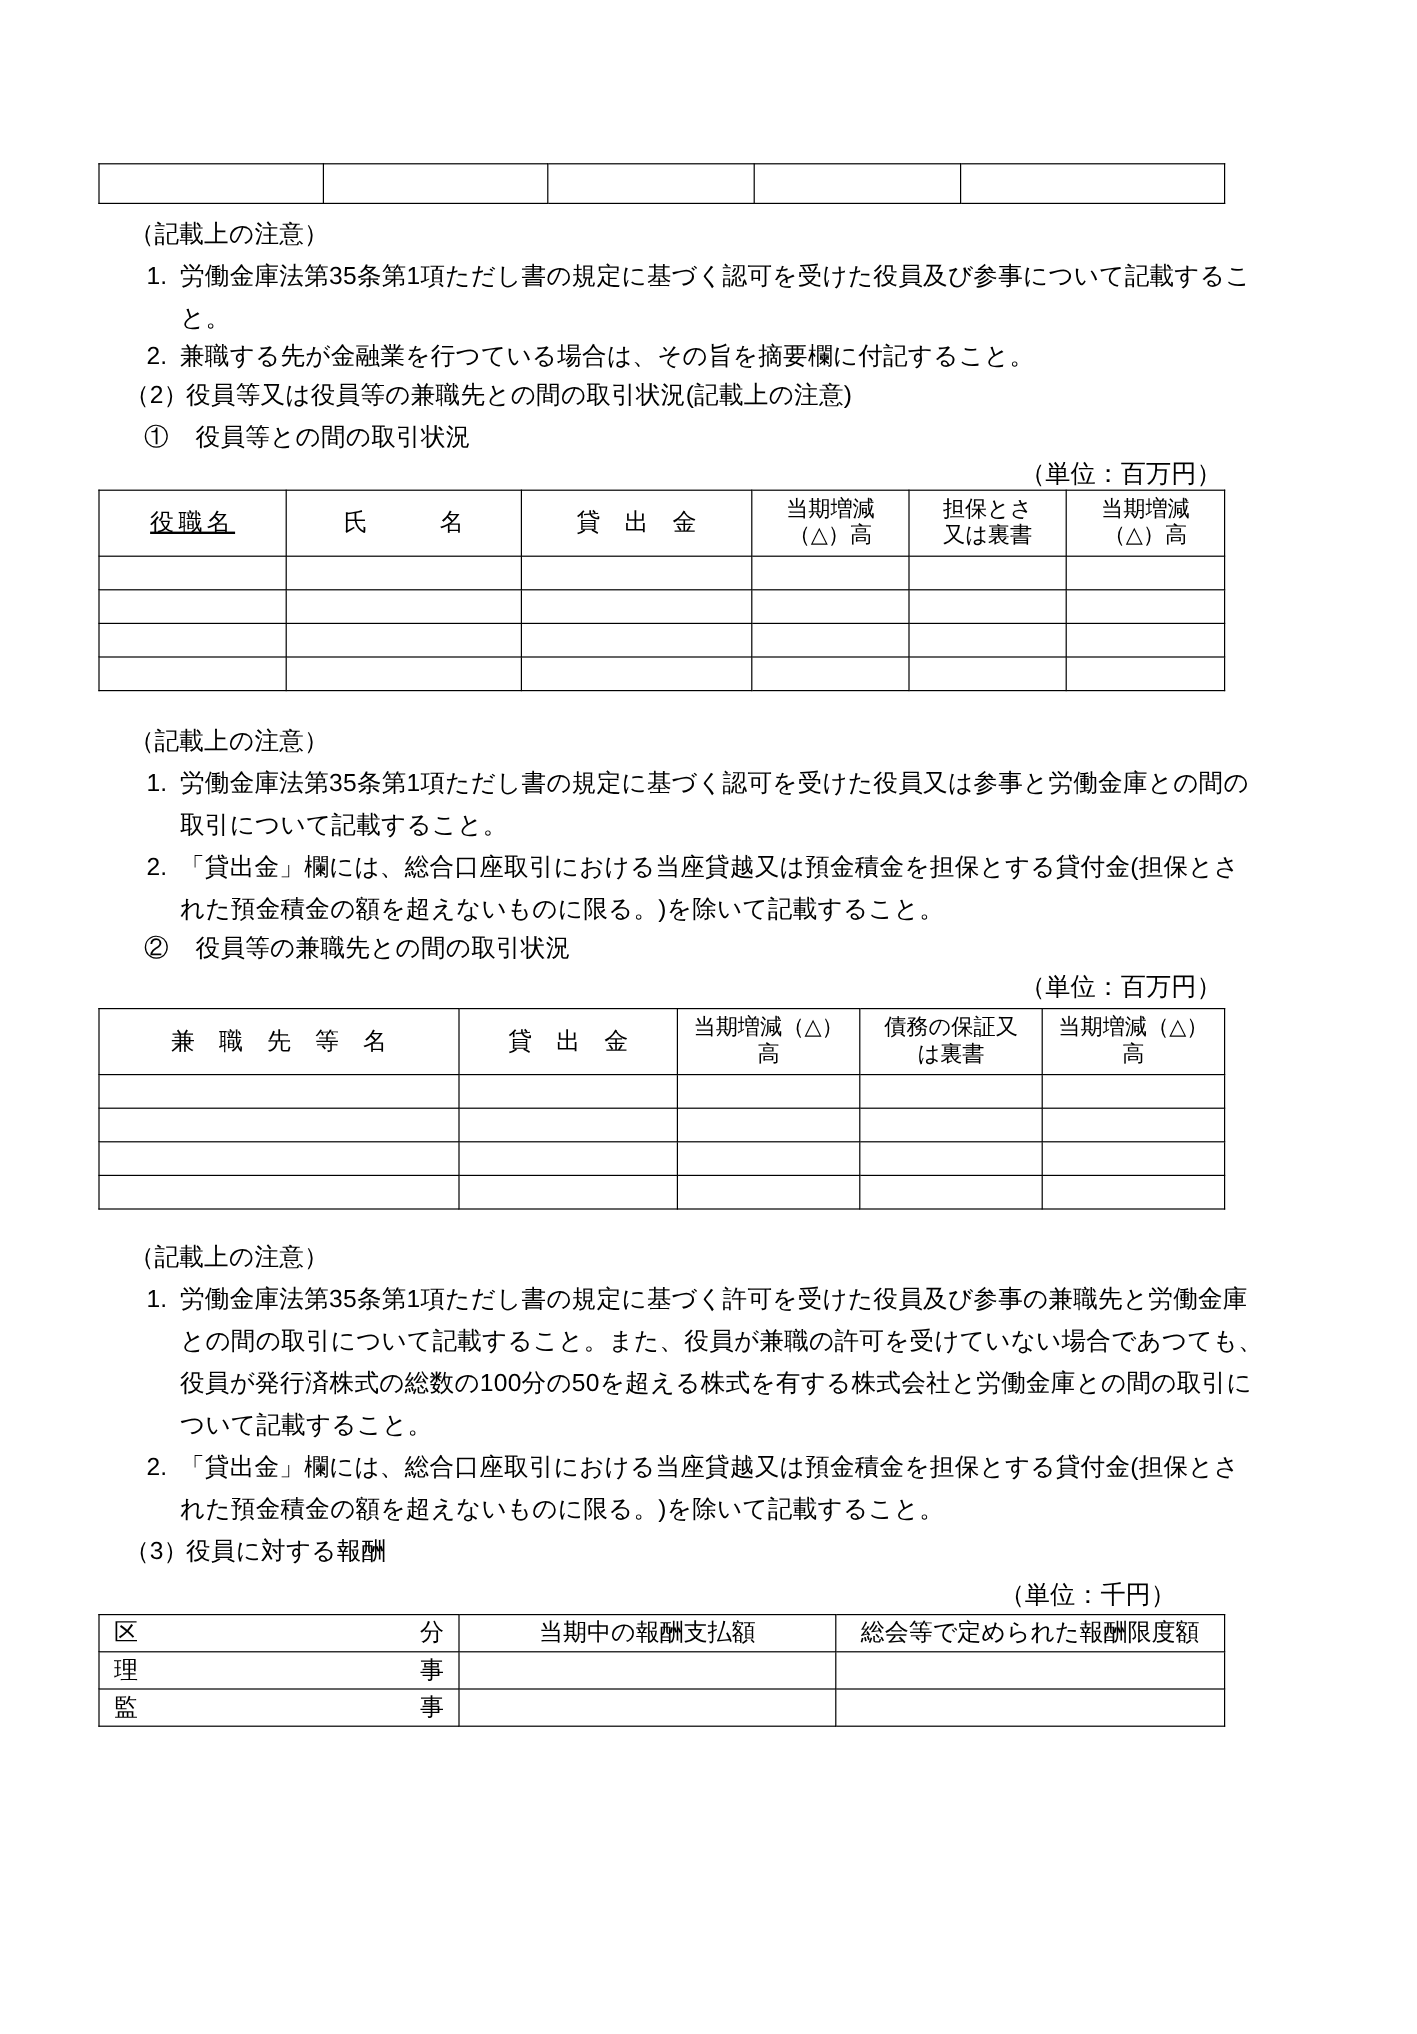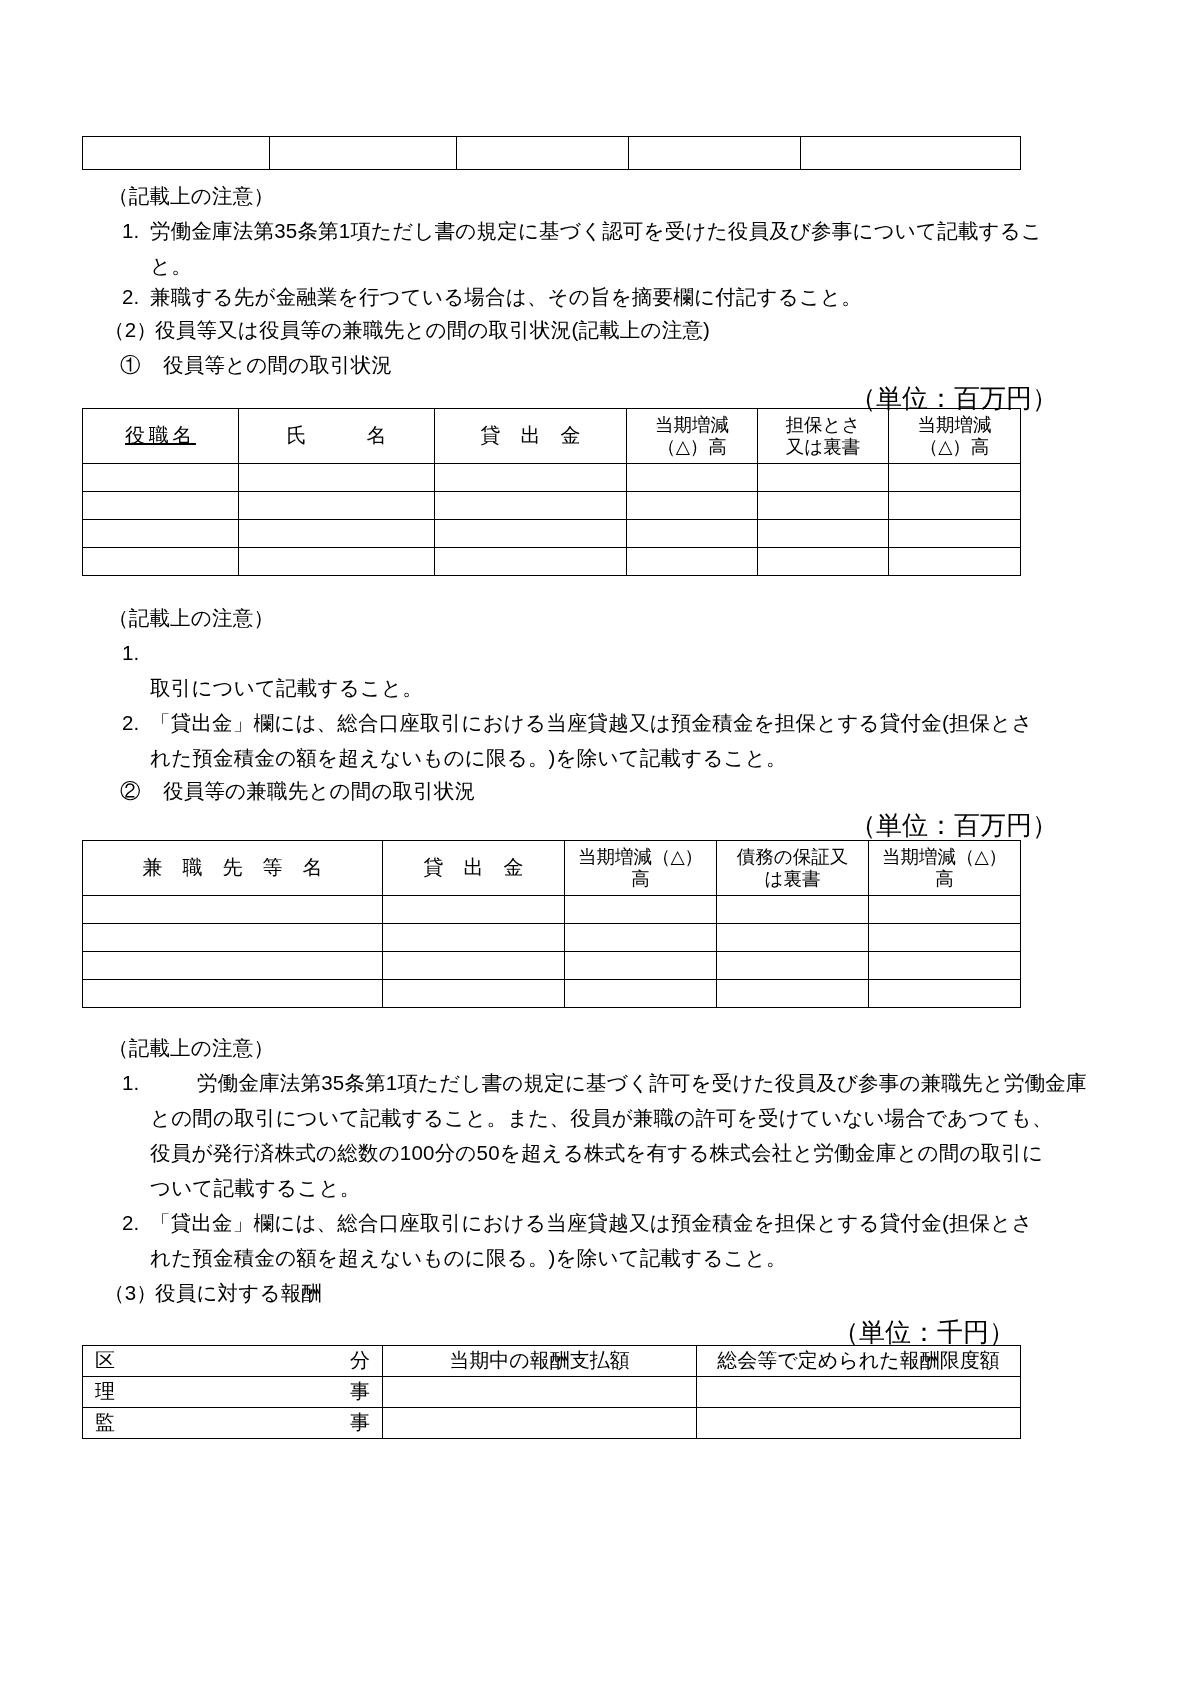--- a/index.html
+++ b/index.html
@@ -50,21 +50,21 @@
   }
   .spread {
     
     letter-spacing: 0.18em;
     text-decoration: underline;
   }
   .lefttext { text-align: left; padding-left: 10px; }
   .twoline { font-size: 18.5px; line-height: 1.15; }
   .unitline {
     position: absolute;
-    font-size: 26px;
+    font-size: 21px;
     white-space: nowrap;
     font-family: Liberation Sans, sans-serif;
   }
   .rowlabel-split {
     display: flex;
     justify-content: space-between;
     align-items: center;
     padding: 0 12px;
     height: 100%;
     box-sizing: border-box;
@@ -177,20 +177,21 @@
         <td></td>
         <td></td>
         <td></td>
       </tr>
     </tbody>
   </table>
 
   <div class="line jp" style="left:108px; top:608px;">（記載上の注意）</div>
 
   <div class="line jp" style="left:122px; top:643px;">1.</div>
+  <div class="line jp" style="left:150px; top:643px;">労働金庫法第35条第1項ただし書の規定に基づく認可を受けた役員又は参事と労働金庫との間の</div>
   <div class="line jp" style="left:150px; top:678px;">取引について記載すること。</div>
 
   <div class="line jp" style="left:122px; top:713px;">2.</div>
   <div class="line jp" style="left:150px; top:713px;">「貸出金」欄には、総合口座取引における当座貸越又は預金積金を担保とする貸付金(担保とさ</div>
   <div class="line jp" style="left:150px; top:748px;">れた預金積金の額を超えないものに限る。)を除いて記載すること。</div>
 
   <div class="line jp" style="left:120px; top:781px;">②</div>
   <div class="line jp" style="left:163px; top:781px;">役員等の兼職先との間の取引状況</div>
 
   <div class="unitline jp" style="left:850px; top:808px;">（単位：百万円）</div>
@@ -253,21 +254,21 @@
         <td></td>
         <td></td>
         <td></td>
       </tr>
     </tbody>
   </table>
 
   <div class="line jp" style="left:108px; top:1038px;">（記載上の注意）</div>
 
   <div class="line jp" style="left:122px; top:1073px;">1.</div>
-  <div class="line jp" style="left:150px; top:1073px;margin-left:47px;">労働金庫法第35条第1項ただし書の規定に基づく許可を受けた役員及び参事の兼職先と労働金庫</div>
+  <div class="line jp" style="left:150px; top:1073px;">労働金庫法第35条第1項ただし書の規定に基づく許可を受けた役員及び参事の兼職先と労働金庫</div>
   <div class="line jp" style="left:150px; top:1108px;">との間の取引について記載すること。また、役員が兼職の許可を受けていない場合であつても、</div>
   <div class="line jp" style="left:150px; top:1143px;">役員が発行済株式の総数の100分の50を超える株式を有する株式会社と労働金庫との間の取引に</div>
   <div class="line jp" style="left:150px; top:1178px;">ついて記載すること。</div>
 
   <div class="line jp" style="left:122px; top:1213px;">2.</div>
   <div class="line jp" style="left:150px; top:1213px;">「貸出金」欄には、総合口座取引における当座貸越又は預金積金を担保とする貸付金(担保とさ</div>
   <div class="line jp" style="left:150px; top:1248px;">れた預金積金の額を超えないものに限る。)を除いて記載すること。</div>
 
   <div class="line jp" style="left:104px; top:1283px;">（3）</div>
   <div class="line jp" style="left:155px; top:1283px;">役員に対する報酬</div>

